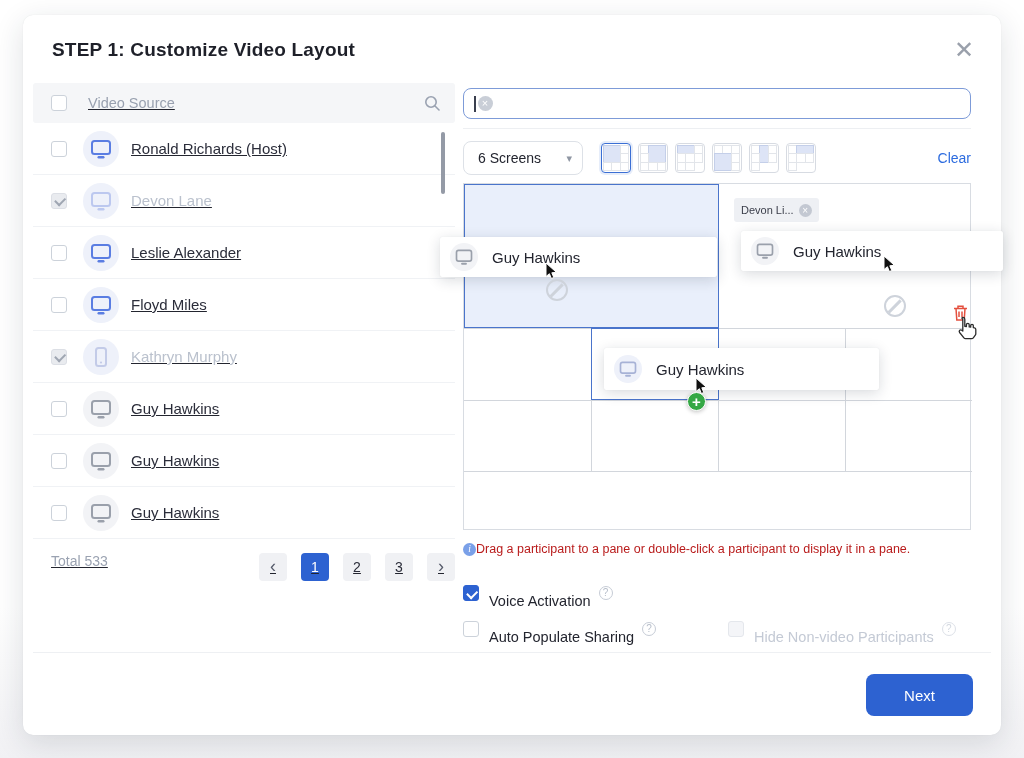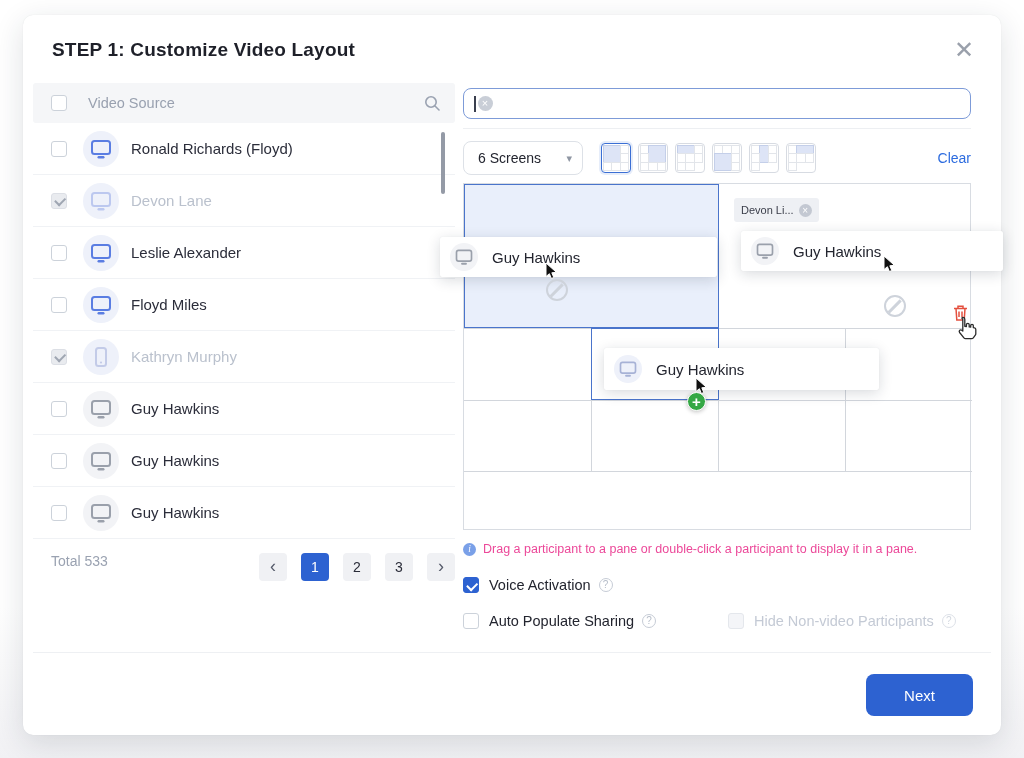--- a/index.html
+++ b/index.html
@@ -11,21 +11,21 @@
   }
   .dialog {
     position:absolute; left:23px; top:15px; width:978px; height:720px;
     background:#fff; border-radius:10px;
     box-shadow:0 8px 30px rgba(30,40,60,.14), 0 0 1px rgba(30,40,60,.12);
   }
   .dlg-title { position:absolute; left:29px; top:24px; font-size:19px; font-weight:bold; color:#1e2029; letter-spacing:.2px; }
   .close-btn { position:absolute; left:926px; top:20px; width:30px; height:30px; font-size:24px; color:#9aa0ab; text-align:center; line-height:30px; cursor:pointer; font-weight:300; }
 
   
-  .left-panel { position:absolute; left:10px; top:68px; width:422px; }
+  .left-panel { position:absolute; left:10px; top:68px; width:422px;text-decoration:underline; }
   .list-header { height:40px; background:#f5f6f8; border-radius:3px; display:flex; align-items:center; padding:0 14px 0 18px; }
   .list-header .hdr-label { color:#99a1b0; font-size:14.5px; margin-left:21px; flex:1; }
   .rows { position:relative; }
   .p-row { height:52px; display:flex; align-items:center; padding-left:18px; border-bottom:1px solid #f0f2f5; }
   .p-row .name { font-size:15px; color:#2b2d3a; margin-left:12px; }
   .p-row.disabled .name { color:#bac1cd; }
 
   .cbx { width:16px; height:16px; border:1px solid #ccd2da; border-radius:3px; background:#fff; position:relative; flex:0 0 auto; }
   .cbx.checked-disabled { background:#e9ebef; border-color:#dcdfe5; }
   .cbx.checked-disabled::after, .cbx.checked-blue::after {
@@ -89,24 +89,24 @@
   .ghost .picon { width:28px; height:28px; margin-left:10px; }
   .ghost .gname { font-size:15px; color:#23252f; margin-left:14px; }
   .overlay { position:absolute; z-index:6; }
   .nodrop { width:22px; height:22px; border:2.5px solid #ced3db; border-radius:50%; position:relative; background:transparent; }
   .nodrop::after { content:""; position:absolute; left:0px; top:7.5px; width:17px; height:2.5px; background:#ced3db; transform:rotate(-45deg); }
   .plus { width:19px; height:19px; background:#35a845; border:1.5px solid #fff; border-radius:50%; color:#fff; font-size:15px; line-height:17px; text-align:center; font-weight:bold; box-shadow:0 1px 4px rgba(0,0,0,.25); }
 
   
   .hint { position:absolute; left:440px; top:527px; display:flex; align-items:center; }
   .info-i { width:13px; height:13px; border-radius:50%; background:#7aa0e8; color:#fff; font-size:9.5px; line-height:13px; text-align:center; font-style:italic; font-family:"Liberation Serif", serif; }
-  .hint .hint-text { font-size:12.5px; color:#ec4899; margin-left:7px; }
+  .hint .hint-text { font-size:12.5px; color:#b91c1c; }
 
   .opt-row { position:absolute; display:flex; align-items:center; }
-  .opt-row .olabel { font-size:14.5px; margin-left:10px; }
+  .opt-row .olabel { font-size:14.5px; margin-left:10px;margin-top:16px; }
   .help { width:14px; height:14px; border:1px solid #c6ccd6; border-radius:50%; color:#b6bdc9; font-size:10px; line-height:12px; text-align:center; margin-left:8px; }
   .opt-row.dim .olabel { color:#c4cad5; }
   .opt-row.dim .help { border-color:#dde1e8; color:#d3d8e0; }
 
   .next-btn { position:absolute; left:843px; top:659px; width:107px; height:42px; background:#2d62d1; border-radius:8px; color:#fff; font-size:15px; display:flex; align-items:center; justify-content:center; cursor:pointer; }
 
   
   .cursor-arrow { position:absolute; z-index:7; }
   svg { display:block; }
 </style>
@@ -134,21 +134,21 @@
 
 
       <div class="p-row">
         <span class="cbx"></span>
         <span class="picon lav">
           <svg width="24" height="24" viewBox="0 0 24 24">
               <rect x="3" y="4" width="18" height="13" rx="2.5" fill="none" stroke="#5a7de2" stroke-width="2"></rect>
               <rect x="8.5" y="19" width="7" height="2.4" rx="1.2" fill="#5a7de2"></rect>
             </svg>
         </span>
-        <span class="name">Ronald Richards (Floyd)</span>
+        <span class="name">Ronald Richards (Host)</span>
       </div>
 
       <div class="p-row disabled">
         <span class="cbx checked-disabled"></span>
         <span class="picon lav">
           <svg width="24" height="24" viewBox="0 0 24 24">
               <rect x="3" y="4" width="18" height="13" rx="2.5" fill="none" stroke="#bcc8ef" stroke-width="2"></rect>
               <rect x="8.5" y="19" width="7" height="2.4" rx="1.2" fill="#bcc8ef"></rect>
             </svg>
         </span>

